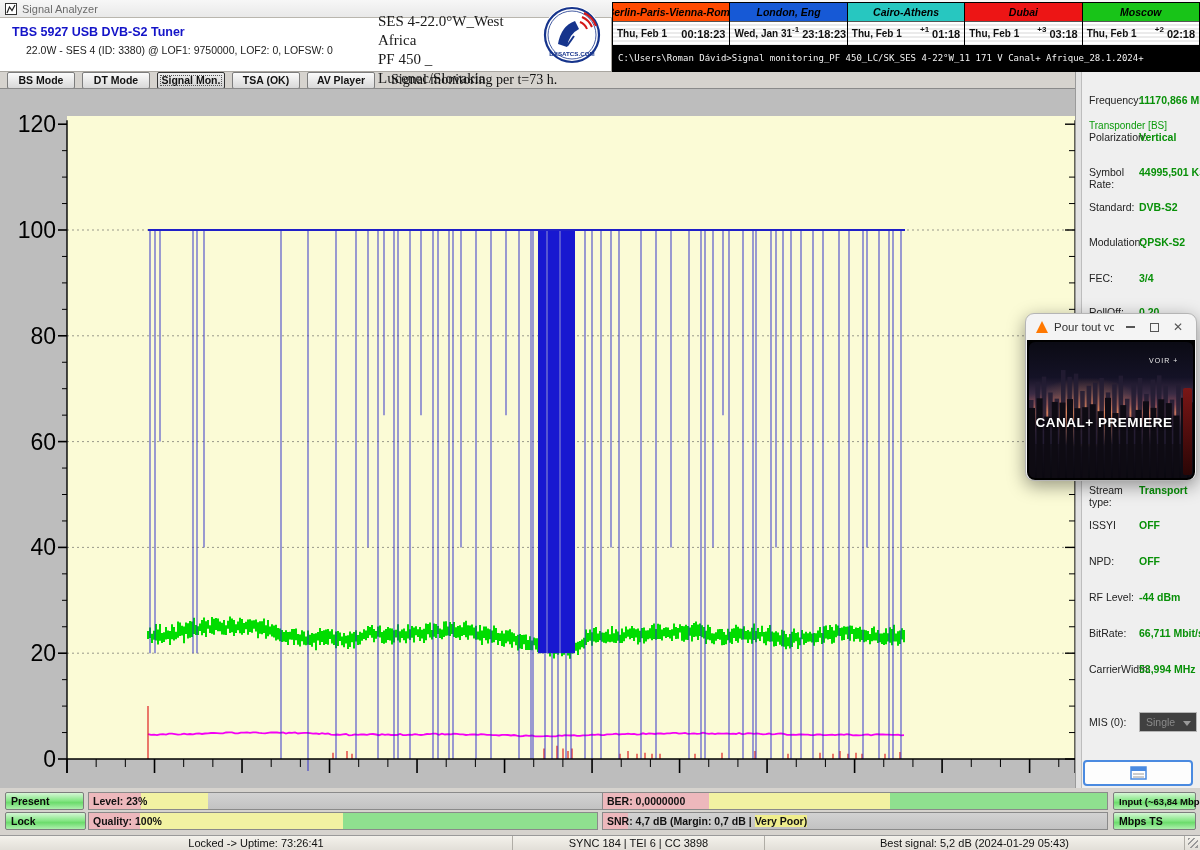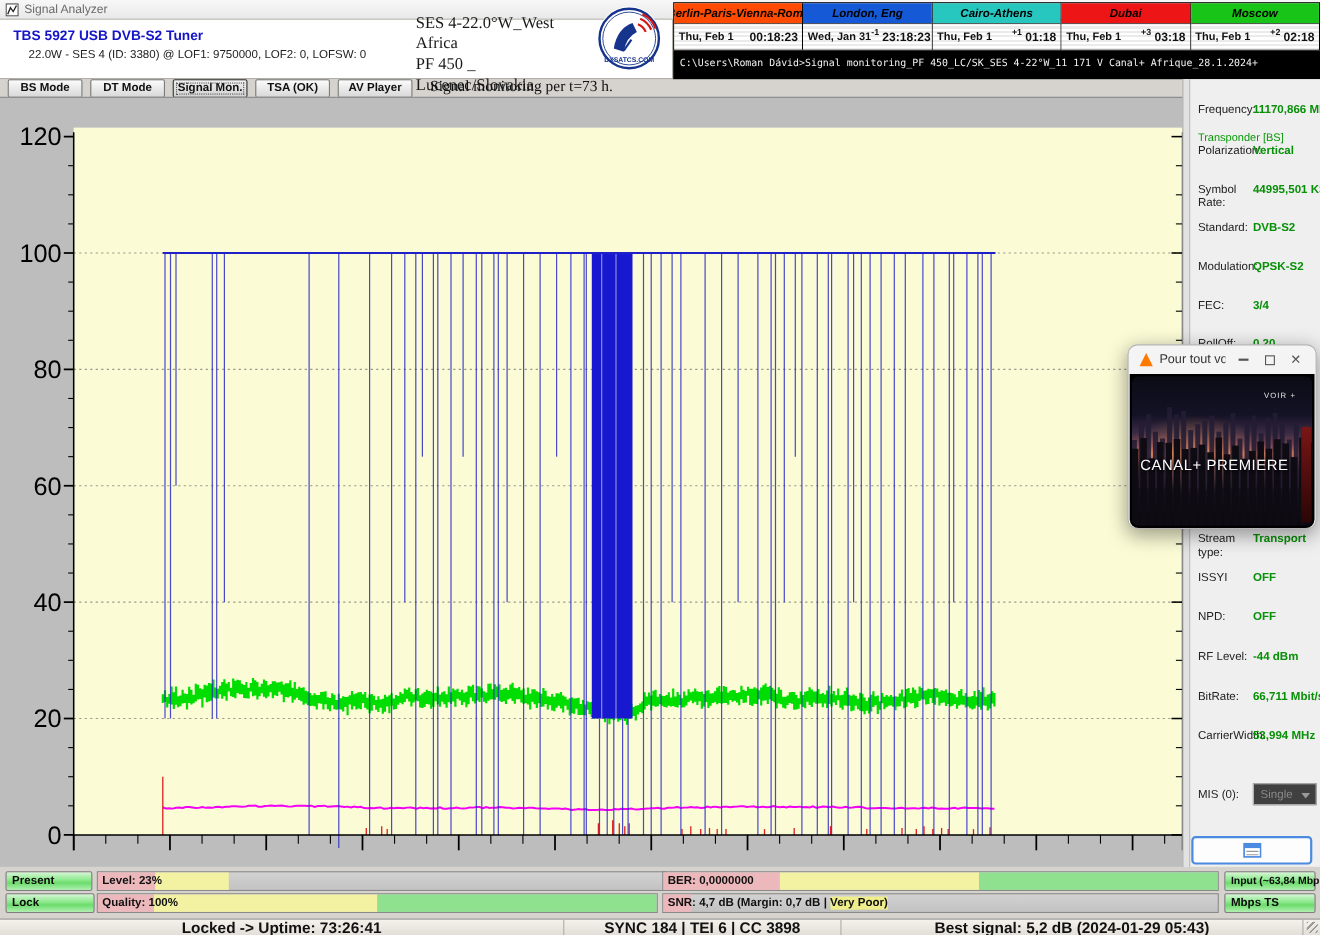--- a/index.html
+++ b/index.html
@@ -87,38 +87,38 @@
   #vlc-close{font-size:12px;color:#555;line-height:1;}
   #vlc-cone{width:0;height:0;border-left:6px solid transparent;border-right:6px solid transparent;
     border-bottom:12px solid #ff7800;position:relative;}
   #vlc-video{position:absolute;left:1px;top:26px;width:168px;height:140px;background:#000;
     border-radius:0 0 8px 8px;overflow:hidden;}
   #vid-img{position:absolute;left:2px;top:2px;right:2px;bottom:2px;border-radius:6px;overflow:hidden;
     background:
       radial-gradient(90px 50px at 35% 52%, rgba(255,160,90,.55), rgba(255,160,90,0) 70%),
       linear-gradient(180deg,#0b0b14 0%,#141226 26%,#3a2b44 38%,#7a4452 46%,#c8745c 52%,#9a5a54 56%,#3a2838 63%,#16121e 75%,#0a0810 100%);}
   #vid-text{position:absolute;left:0;right:14px;top:54%;text-align:center;color:#fff;
-    font-size:13.5px;font-weight:normal;letter-spacing:.5px;text-shadow:0 1px 3px #000;white-space:nowrap;}
+    font-size:13.5px;font-weight:bold;letter-spacing:.5px;text-shadow:0 1px 3px #000;white-space:nowrap;}
   #vid-voir{position:absolute;right:9%;top:11%;color:#e8e8e8;font-size:7px;letter-spacing:1px;}
   #vid-red{position:absolute;right:1px;top:34%;width:9px;height:64%;border-radius:2px;
     background:linear-gradient(180deg,#7a1616,#4a0c0c 60%,#2a0606);}
 
   
   .gbox{position:absolute;height:18px;border:1px solid #7d7d7d;border-radius:2px;
     background:linear-gradient(180deg,#d6f6d6,#8ae88a 45%,#6cdc6c 60%,#aef0ae);
     font-size:10.5px;font-weight:bold;color:#0a0a0a;display:flex;align-items:center;padding-left:5px;white-space:nowrap;}
   .bar{position:absolute;height:18px;border:1px solid #8a8a8a;background:linear-gradient(180deg,#d2d2d2,#c2c2c2);overflow:hidden;}
   .seg{position:absolute;top:0;bottom:0;}
   .bar .lab{position:absolute;left:4px;top:2px;font-size:10.5px;font-weight:bold;color:#111;white-space:nowrap;}
   .hl{background:#f0ee8c;}
 
   
   #statusbar{position:absolute;left:0;top:835px;width:1200px;height:15px;
     background:linear-gradient(180deg,#f4f2ec,#e2dfd8);border-top:1px solid #9a9a9a;display:flex;}
-  .st{font-size:14px;font-weight:bold;color:#111;display:flex;align-items:center;justify-content:center;
+  .st{font-size:11px;font-weight:normal;color:#111;display:flex;align-items:center;justify-content:center;
     border-right:1px solid #b0ada6;white-space:nowrap;}
   #st1{width:513px;}#st2{width:252px;}#st3{width:420px;}
   #st4{flex:1;border-right:none;position:relative;}
   #grip{position:absolute;right:2px;bottom:2px;width:10px;height:10px;
     background:repeating-linear-gradient(135deg,#9a9a9a 0 1.5px,transparent 1.5px 4px);}
 </style>
 </head>
 <body>
 
 <div id="app">

